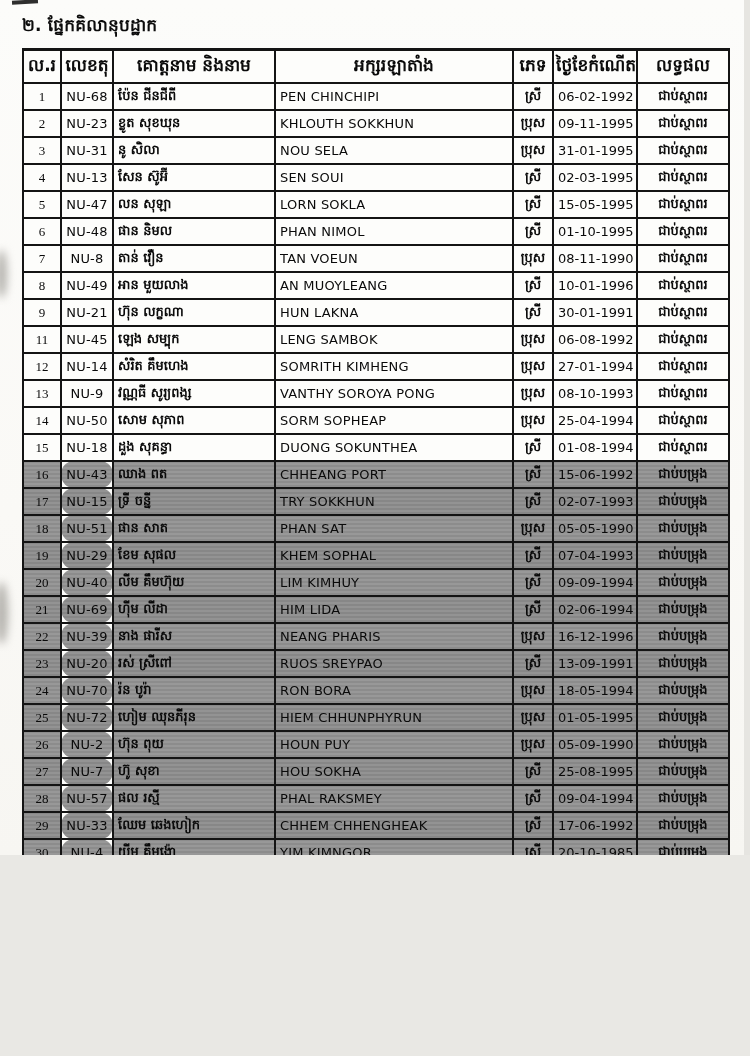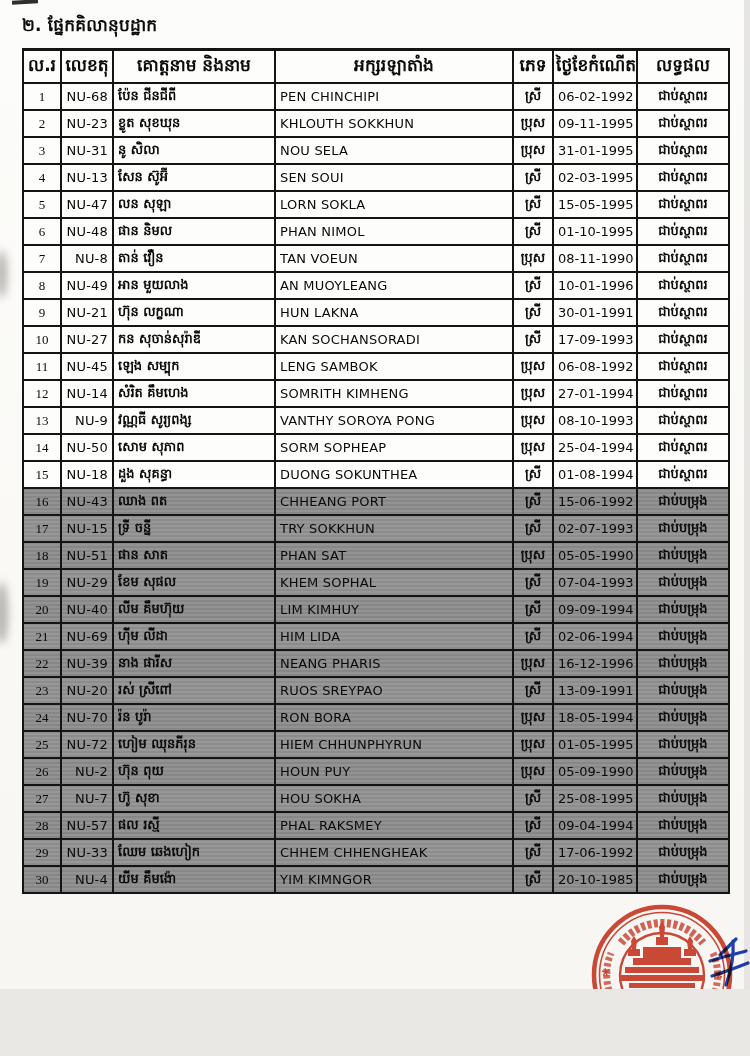--- a/index.html
+++ b/index.html
@@ -2,21 +2,21 @@
 <html><head>
 <meta charset="utf-8">
 <style>
   html,body{margin:0;padding:0;}
   body{
     width:750px;height:1056px;
     font-family:"DejaVu Sans","Liberation Sans",sans-serif;
     background:#e9e8e4;
   }
   .page{
-    position:relative;width:750px;height:989px;overflow:hidden;
+    position:relative;width:750px;height:855px;overflow:hidden;
     background:linear-gradient(180deg,#fcfcfa 0%,#faf9f6 60%,#f7f6f2 100%);
     text-decoration:underline;
   }
   .edge-right{position:absolute;right:0;top:0;width:6px;height:100%;background:#e6e5e1;}
   .mark-topleft{position:absolute;left:12px;top:0;width:26px;height:4px;background:#2e2e2e;transform:rotate(-3deg);}
   .smudge{position:absolute;background:#b5b3ae;filter:blur(4px);border-radius:50%;}
   .smudge.s1{left:-4px;top:250px;width:11px;height:48px;}
   .smudge.s2{left:-5px;top:582px;width:13px;height:62px;}
   .speck{position:absolute;left:402px;top:152px;width:4px;height:3px;background:#9a9a9a;border-radius:50%;}
   .speck2{position:absolute;left:486px;top:318px;width:34px;height:9px;background:#c9c7c2;filter:blur(2px);border-radius:50%;}
@@ -35,21 +35,21 @@
     border:2px solid #141414;
     color:#0a0a0a;overflow:hidden;white-space:nowrap;
     vertical-align:middle;
   }
   table.results th{
     height:31px;font-size:17px;font-weight:bold;text-align:center;
     border-top-width:3px;padding:0 2px;
   }
   table.results td{height:25px;font-size:13px;padding:0 4px;}
   td.c-no{text-align:center;font-family:"Liberation Serif",serif;font-size:14px;}
-  td.c-desk{text-align:right;letter-spacing:.2px;}
+  td.c-desk{text-align:center;letter-spacing:.2px;border-radius:13px;}
   td.c-khname{font-weight:bold;font-size:12.5px;}
   td.c-latin{font-size:13px;letter-spacing:.2px;margin-left:48px;}
   td.c-gender{text-align:center;font-weight:bold;font-size:12px;padding:0 1px;margin-left:19px;}
   td.c-dob{text-align:left;font-size:12.5px;}
   td.c-result{text-align:center;font-weight:bold;font-size:12px;padding:0 2px;}
 
   tr.reserve td{
     background:
       repeating-linear-gradient(0deg,rgba(0,0,0,.05) 0 2px,rgba(255,255,255,.04) 2px 4px),
       #949494;
@@ -185,29 +185,20 @@
         <tr>
           <td class="c-no">9</td>
           <td class="c-desk">NU-21</td>
           <td class="c-khname">ហ៊ុន លក្ខណា</td>
           <td class="c-latin">HUN LAKNA</td>
           <td class="c-gender">ស្រី</td>
           <td class="c-dob">30-01-1991</td>
           <td class="c-result">ជាប់ស្ថាពរ</td>
         </tr>
         <tr>
-          <td class="c-no">10</td>
-          <td class="c-desk">NU-27</td>
-          <td class="c-khname">កន សុចាន់សុរ៉ាឌី</td>
-          <td class="c-latin">KAN SOCHANSORADI</td>
-          <td class="c-gender">ស្រី</td>
-          <td class="c-dob">17-09-1993</td>
-          <td class="c-result">ជាប់ស្ថាពរ</td>
-        </tr>
-        <tr>
           <td class="c-no">11</td>
           <td class="c-desk">NU-45</td>
           <td class="c-khname">ឡេង សម្បុក</td>
           <td class="c-latin">LENG SAMBOK</td>
           <td class="c-gender">ប្រុស</td>
           <td class="c-dob">06-08-1992</td>
           <td class="c-result">ជាប់ស្ថាពរ</td>
         </tr>
         <tr>
           <td class="c-no">12</td>

